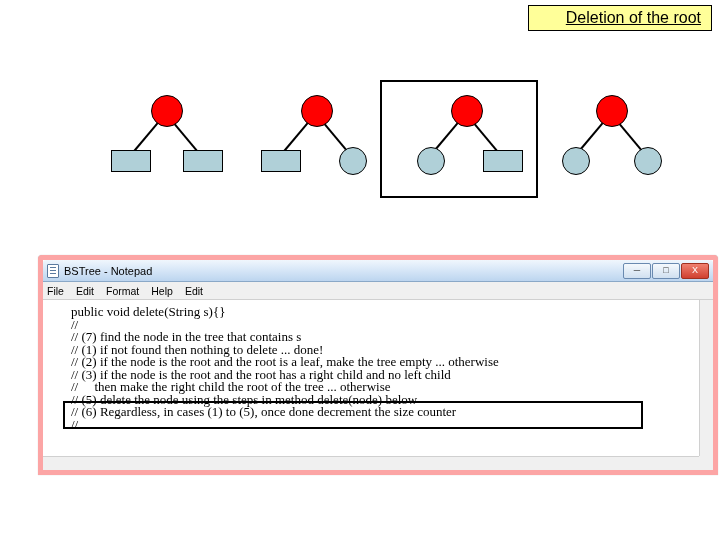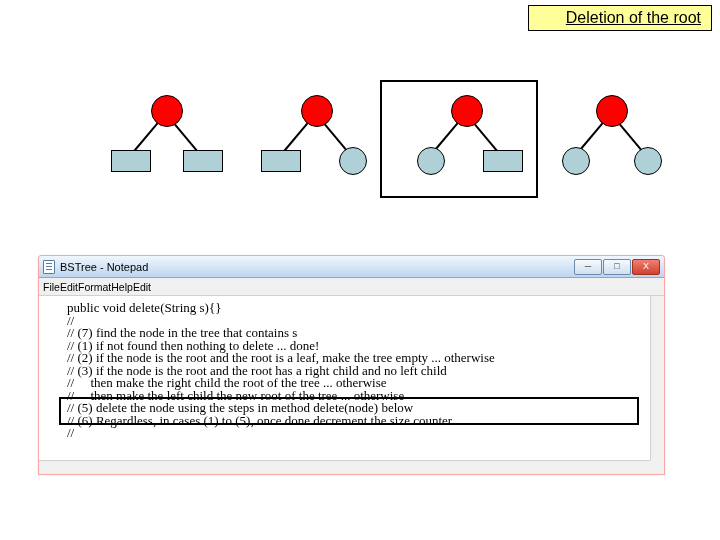--- a/index.html
+++ b/index.html
@@ -83,23 +83,23 @@
     height: 1.5px;
     transform-origin: 0 0;
     z-index: 1;
   }
 
   
   .notepad {
     position: absolute;
     top: 255px;
     left: 38px;
-    width: 627px;
+    width: 680px;
     height: 220px;
-    border: 1px solid #fca5a5;
+    border: 5px solid #fca5a5;
     border-radius: 4px 4px 0 0;
     background: #fff;
     box-shadow: 0 0 1px rgba(0,0,0,0.3);
     font-size: 0;
   }
   .np-titlebar {
     height: 22px;
     background: linear-gradient(to bottom, #f0f6fd 0%, #d6e6f7 50%, #bcd5ef 100%);
     border-bottom: 1px solid #8aa8c7;
     display: flex;
@@ -149,20 +149,21 @@
     color: #fff;
     border-color: #a03020;
   }
   .np-menubar {
     height: 18px;
     background: #f0f0f0;
     border-bottom: 1px solid #d0d0d0;
     display: flex;
     align-items: center;
     padding: 6px 4px;
+    gap: 12px;
   }
   .np-menu-item {
     font-size: 10.5px;
     color: #000;
   }
   .np-body {
     position: relative;
     padding: 6px 8px 8px 28px;
     height: calc(100% - 40px);
     overflow: hidden;
@@ -265,21 +266,20 @@
     <div class="np-menu-item">Edit</div>
   </div>
   <div class="np-body">
     <div class="np-line">public void delete(String s){}</div>
     <div class="np-line">//</div>
     <div class="np-line">// (7) find the node in the tree that contains s</div>
     <div class="np-line">// (1) if not found then nothing to delete ... done!</div>
     <div class="np-line">// (2) if the node is the root and the root is a leaf, make the tree empty ... otherwise</div>
     <div class="np-line">// (3) if the node is the root and the root has a right child and no left child</div>
     <div class="np-line">//     then make the right child the root of the tree ... otherwise</div>
-    <div class="np-line">//     then make the left child the new root of the tree ... otherwise</div>
     <div class="np-line">// (5) delete the node using the steps in method delete(node) below</div>
     <div class="np-line">// (6) Regardless, in cases (1) to (5), once done decrement the size counter</div>
     <div class="np-line">//</div>
     <div class="code-highlight"></div>
   </div>
   <div class="np-scroll-v"></div>
   <div class="np-scroll-h"></div>
   <div class="np-corner"></div>
 </div>
 

